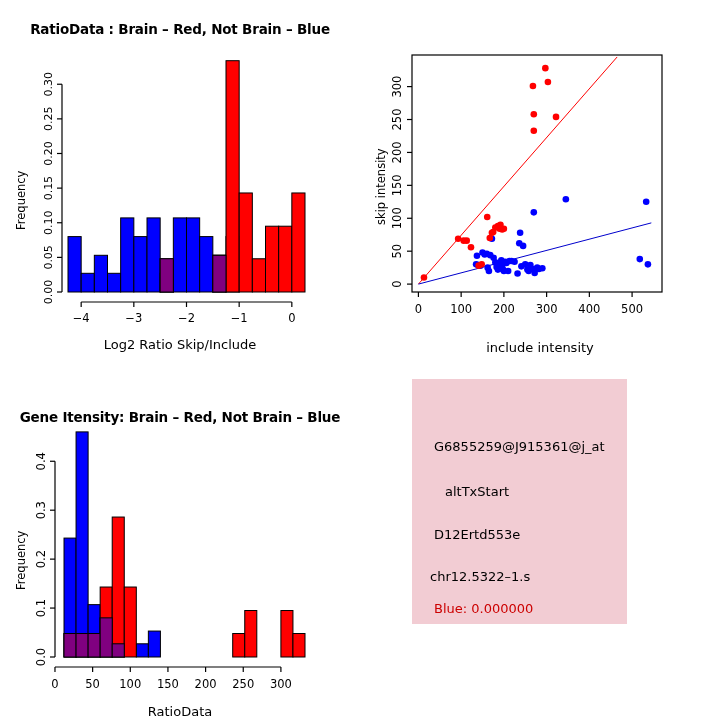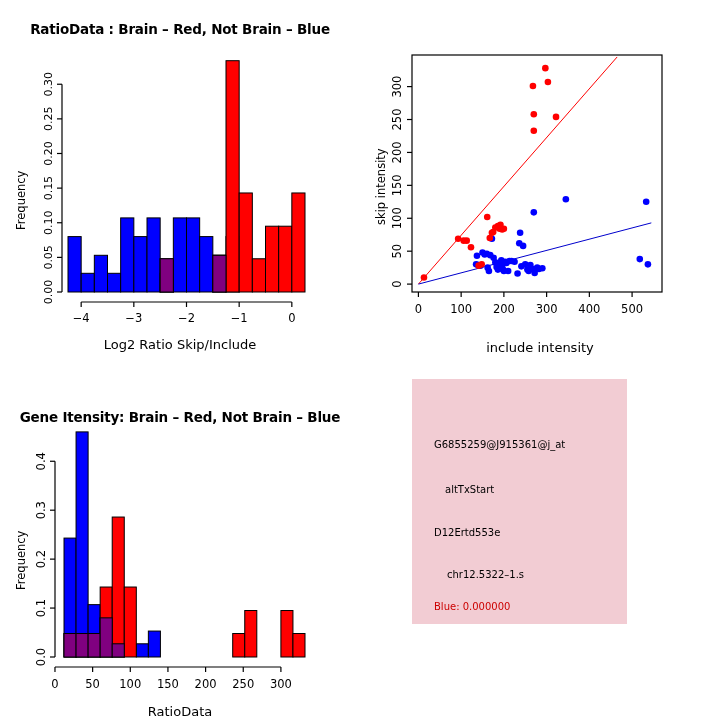--- a/index.html
+++ b/index.html
@@ -28,21 +28,21 @@
     transform:rotate(-90deg);transform-origin:left top;white-space:nowrap;
   }
   svg{display:block;position:absolute;left:0;top:0;}
 
   
   #info-box{
     position:absolute;left:52px;top:19px;width:215px;height:245px;
     background:#f2ccd3;
   }
   .info-line{
-    position:absolute;font-size:10px;color:#000;white-space:nowrap;
+    position:absolute;font-size:13px;color:#000;white-space:nowrap;
   }
   .info-line.pval{color:#cc0000;}
 </style>
 </head>
 <body>
 
 <div class="page">
 
   <div class="panel" id="panel-ratio">
     <div class="plot-title" style="left:0;top:21px;">RatioData : Brain – Red, Not Brain – Blue</div>
@@ -267,18 +267,18 @@
       </svg>
     <div class="ylab" style="left:14px;top:230px;">Frequency</div>
     <div class="axis-title" style="left:0;top:344px;width:360px;">RatioData</div>
   </div>
 
   <div class="panel" id="panel-info">
     <div id="info-box">
       <div class="info-line" style="left:22px;top:60px;">G6855259@J915361@j_at</div>
       <div class="info-line" style="left:13px;top:105px;margin-left:20px;">altTxStart</div>
       <div class="info-line" style="left:22px;top:148px;text-align:right;">D12Ertd553e</div>
-      <div class="info-line" style="left:35px;top:190px;">chr12.5322–1.s</div>
+      <div class="info-line" style="left:18px;top:190px;">chr12.5322–1.s</div>
       <div class="info-line pval" style="left:22px;top:222px;">Blue: 0.000000</div>
     </div>
   </div>
 
 </div>
 
 </body></html>

